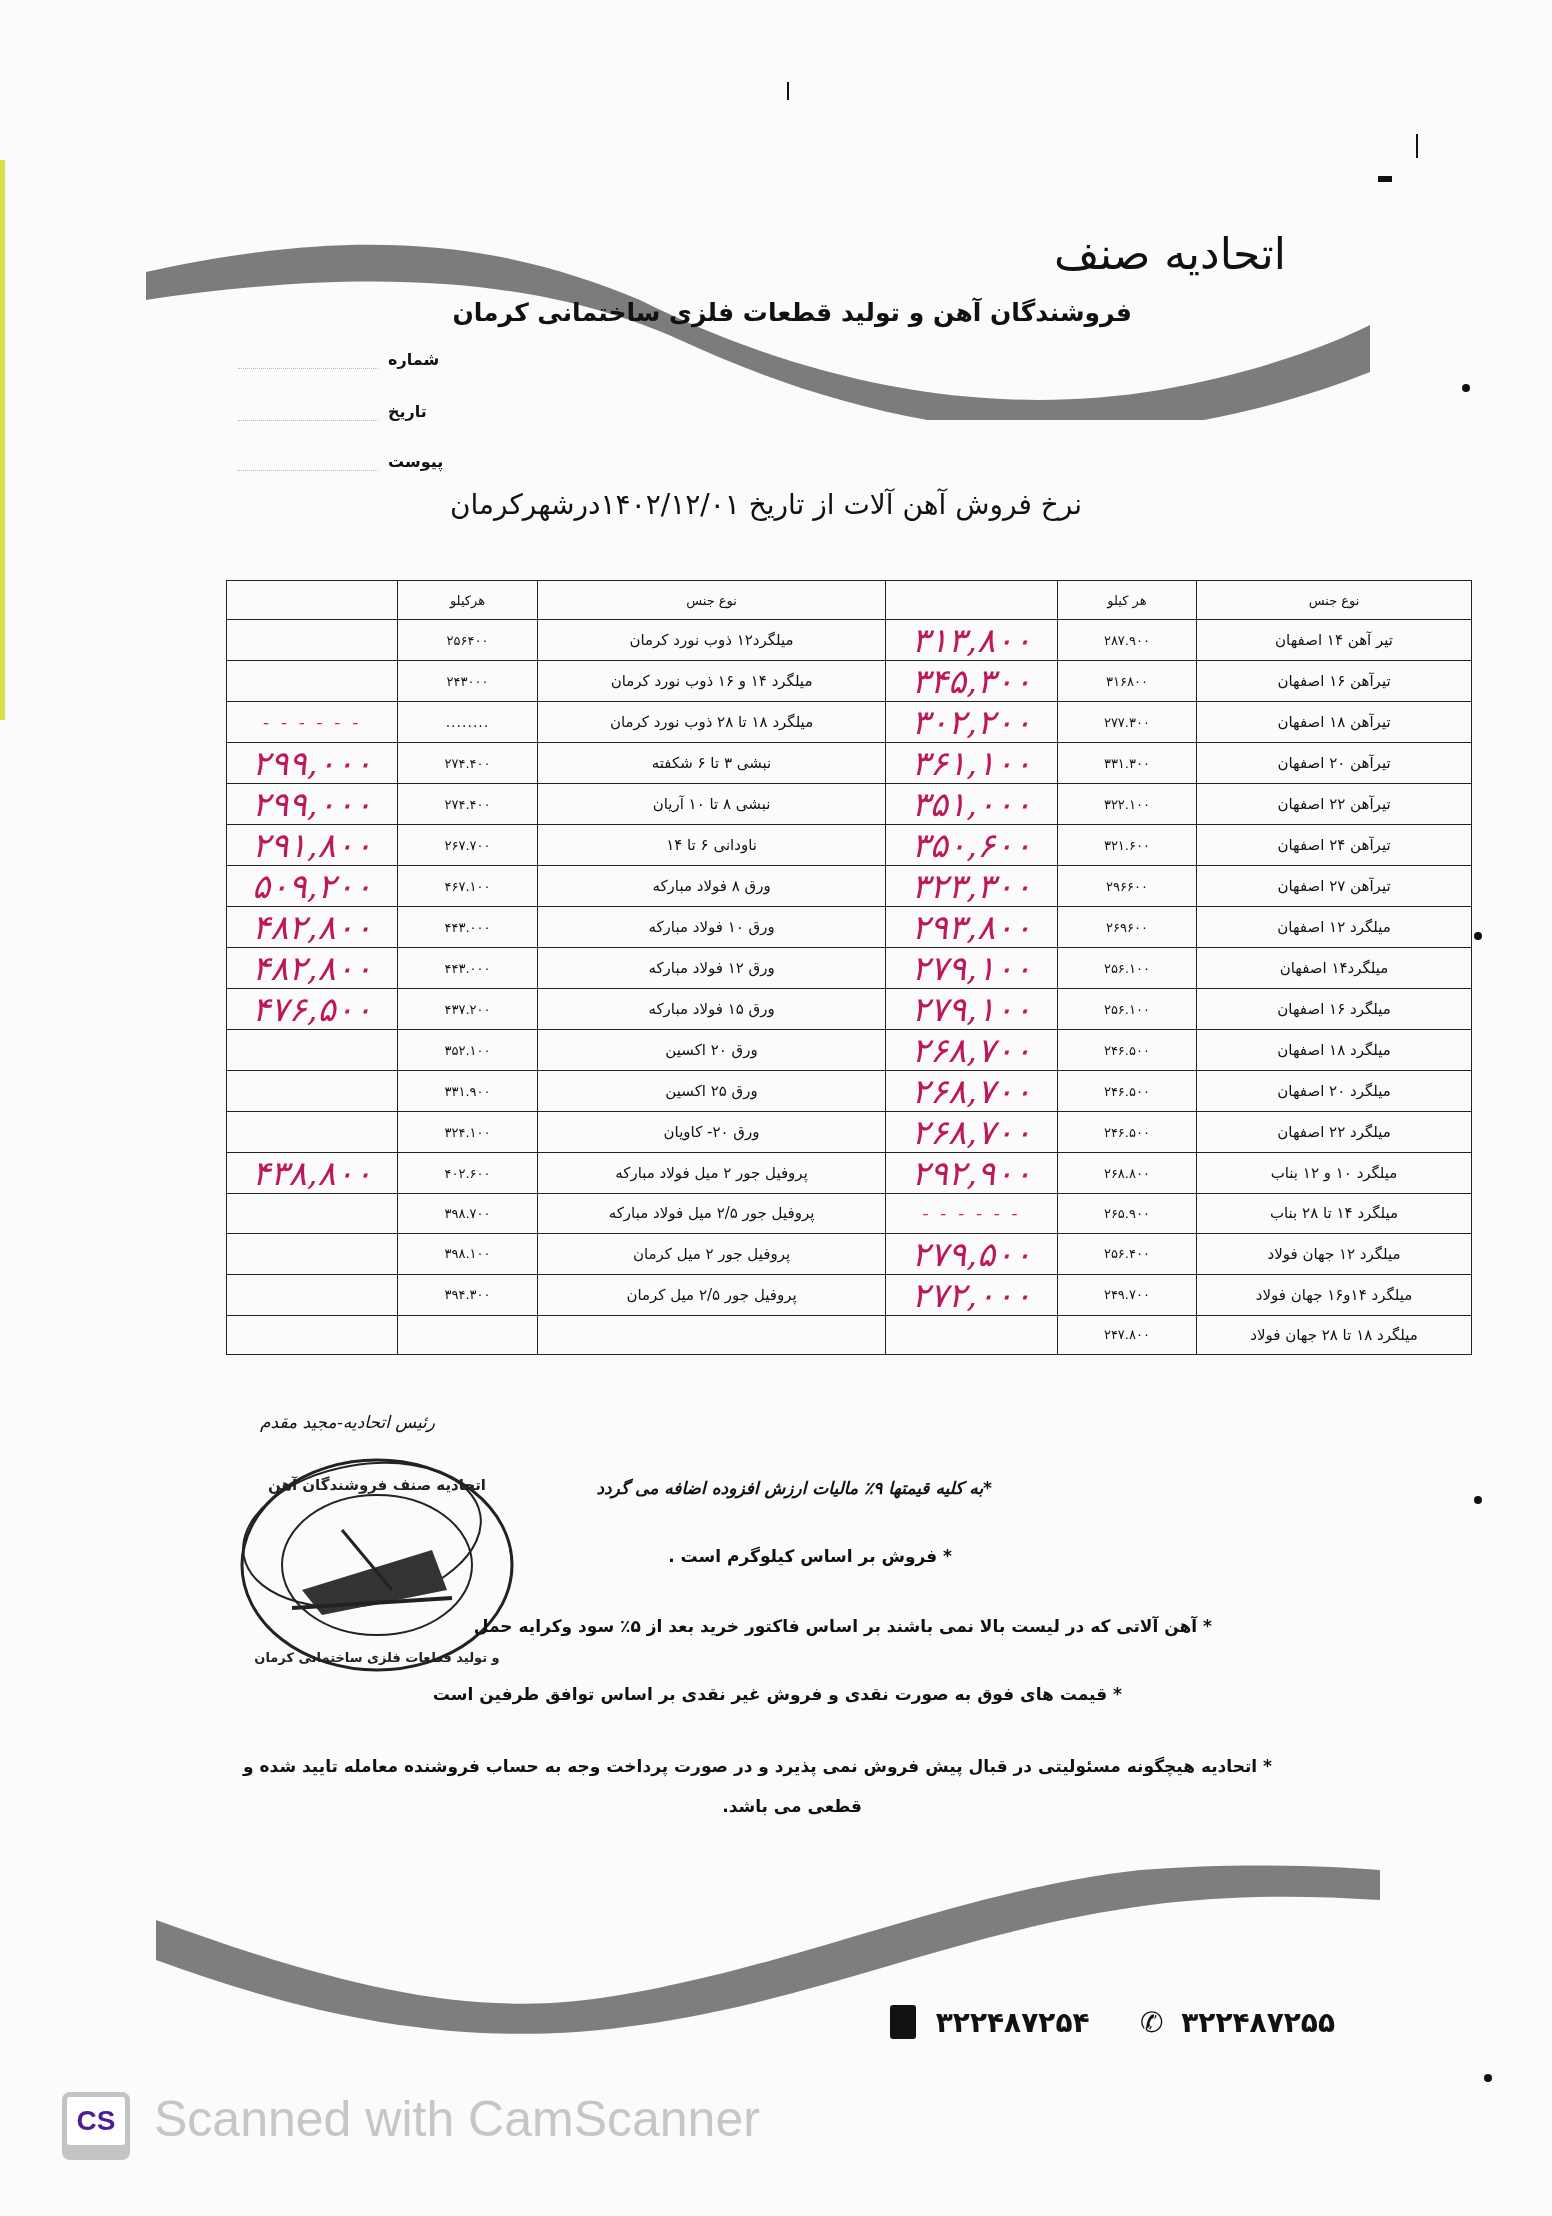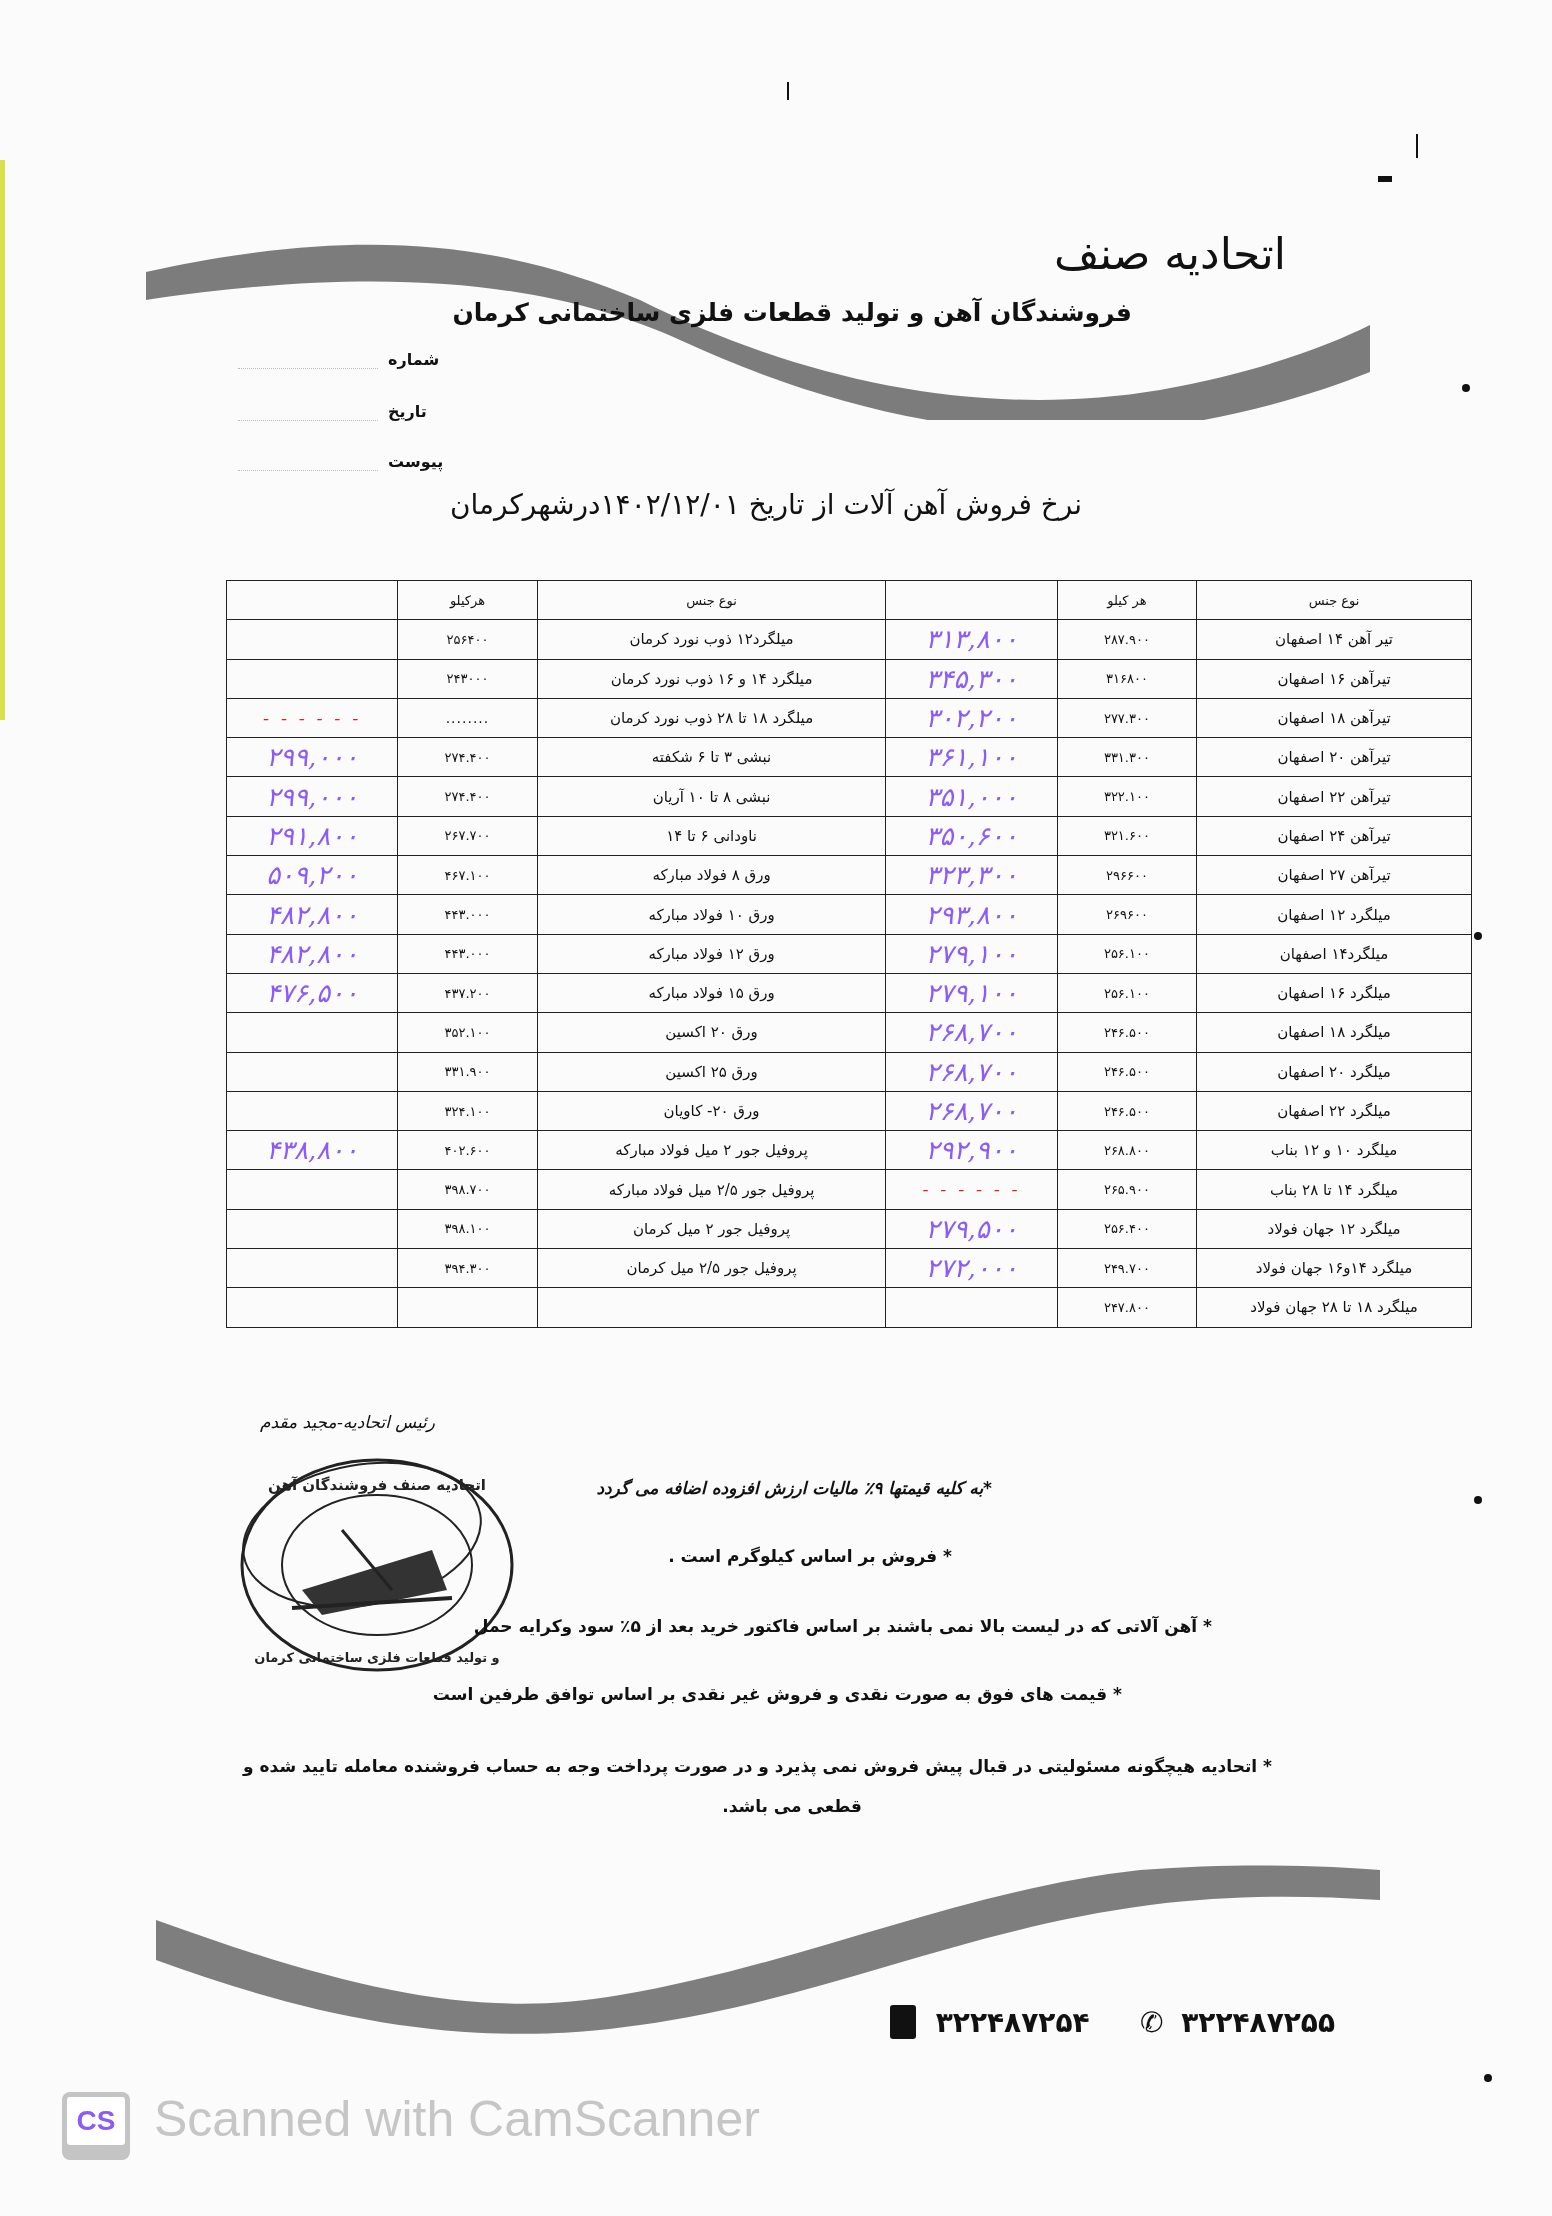--- a/index.html
+++ b/index.html
@@ -41,39 +41,39 @@
     vertical-align:middle; white-space:nowrap;
   }
   .c-hand2 { width:126px; }
   .c-kilo2 { width:100px; font-size:13px; }
   .c-name2 { width:270px; direction:rtl; }
   .c-hand1 { width:126px; }
   .c-kilo1 { width:100px; font-size:13px; }
   .c-name1 { width:210px; direction:rtl; }
   .hdr td { font-size:13px; height:34px; }
   .hand {
-    font-family:"DejaVu Serif", serif; color:#8b5cf6; font-size:26px; font-style:italic;
+    font-family:"DejaVu Serif", serif; color:#be185d; font-size:34px; font-style:italic;
     direction:rtl; letter-spacing:1px;
   }
   .dash-red { color:#d42030; font-size:18px; letter-spacing:3px; }
   .dash-dot { font-size:14px; letter-spacing:1px; }
 
   .signature { position:absolute; left:260px; top:1412px; font-size:17px; direction:rtl; font-style:italic; }
   .stamp {
     position:absolute; left:232px; top:1440px; width:290px; height:240px;
   }
   .note { position:absolute; direction:rtl; font-size:17px; font-weight:bold; }
   .phone-row { position:absolute; top:2004px; font-size:28px; font-weight:bold; direction:ltr; letter-spacing:1px; }
   .cs-logo {
     position:absolute; left:62px; top:2092px; width:68px; height:68px;
     border-radius:8px; background:#c4c4c4; color:#fff; font-weight:bold;
     font-size:30px; text-align:center; line-height:56px; font-family:"Liberation Sans", sans-serif;
   }
   .cs-logo::after { content:""; position:absolute; left:4px; top:4px; right:4px; bottom:14px; border:0; }
-  .cs-inner { position:absolute; left:5px; top:5px; right:5px; bottom:15px; background:#fff; border-radius:3px; color:#8b5cf6; font-size:28px; line-height:48px; }
+  .cs-inner { position:absolute; left:5px; top:5px; right:5px; bottom:15px; background:#fff; border-radius:3px; color:#4c1d95; font-size:28px; line-height:48px; }
   .cs-text {
     position:absolute; left:154px; top:2090px; font-family:"Liberation Sans", sans-serif;
     font-size:50px; color:#c6c6c6;
   }
 </style>
 </head>
 <body>
 
 <div class="yellow-edge"></div>
 <div class="mark" style="left:787px;top:82px;width:2px;height:18px;"></div>

